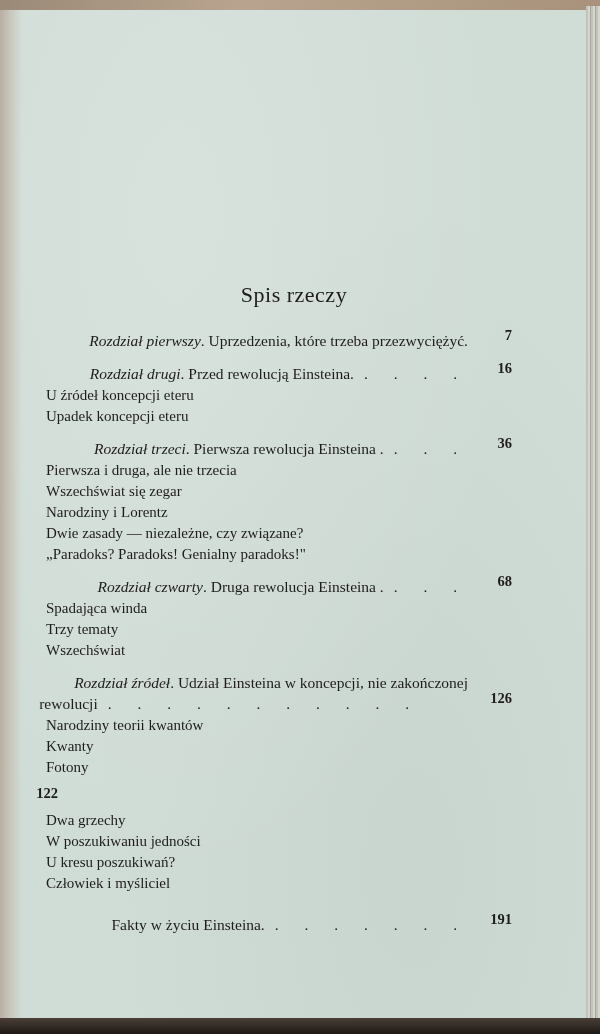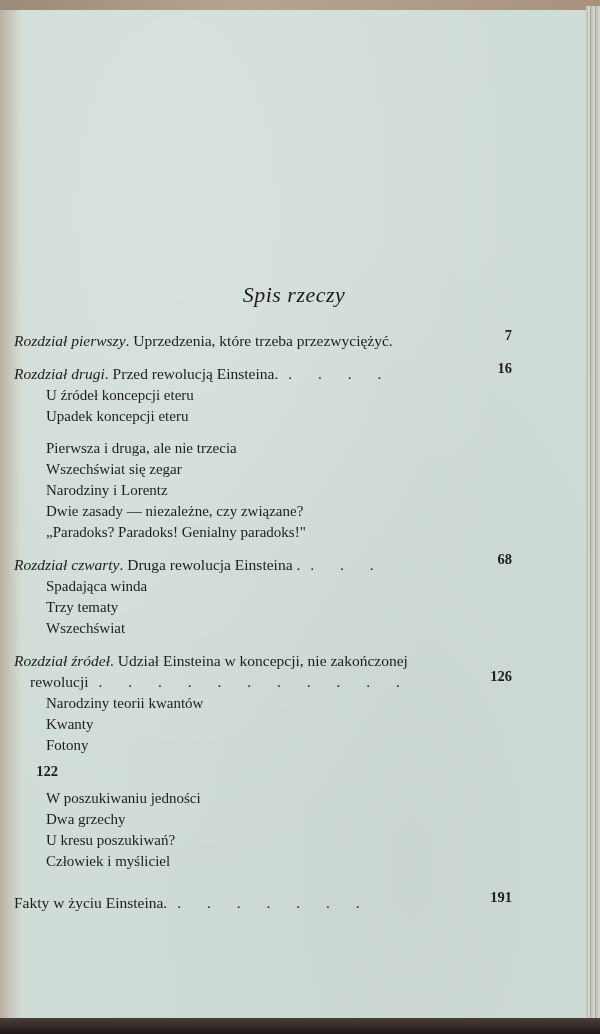--- a/index.html
+++ b/index.html
@@ -28,39 +28,39 @@
     position: absolute; right: 0; top: 6px; width: 14px; height: 1018px;
     background: repeating-linear-gradient(90deg, #bfc4bc 0px, #bfc4bc 2px, #d8d6cc 2px, #d8d6cc 4px, #a9a79d 4px, #a9a79d 5px);
   }
   .bottom-shadow {
     position: absolute; left: 0; bottom: 0; width: 600px; height: 16px;
     background: linear-gradient(180deg, #4a3f38, #1d1815);
   }
   .heading {
     position: absolute; left: 0; width: 588px; top: 282px;
     text-align: center;
-    font-style: italic; font-size: 22px; color: #1e1c1a;
+    font-size: 22px; color: #1e1c1a;
     letter-spacing: 0.5px;
   }
   .toc {
     position: absolute; left: 14px; top: 330px; width: 498px;
     color: #1f1d1b; font-size: 15.5px;
   }
   .chapter { margin-bottom: 11px; }
   .chapter-row {
     display: flex; align-items: baseline; line-height: 21px;
   }
-  .chapter-head { flex: 1; white-space: nowrap; }
+  .chapter-head { flex: 1; white-space: nowrap; text-align: right; }
   .chapter-label { font-style: italic; }
   .leaders { letter-spacing: 11px; margin-left: 6px; }
   .page-num {
     width: 44px; text-align: right; font-size: 14.5px; font-weight: bold;
     position: relative; top: -6px;
   }
-  .wrap-line { padding-left: 16px; line-height: 21px; display: flex; align-items: baseline; }
+  .wrap-line { padding-left: 16px; line-height: 21px; display: flex; align-items: baseline; gap: 48px; }
   .wrap-line .chapter-head { flex: 1; }
   .sections { padding-left: 32px; }
   .section { line-height: 21px; font-size: 15px; }
   .facts { margin-top: 20px; }
 </style>
 </head>
 <body>
 
 <div class="top-edge"></div>
 <div class="page"></div>
@@ -91,20 +91,28 @@
       </span>
       <span class="page-num">16</span>
     </div>
     <div class="sections">
       <div class="section">U źródeł koncepcji eteru</div>
       <div class="section">Upadek koncepcji eteru</div>
     </div>
   </div>
 
   <div class="chapter">
+    <div class="chapter-row">
+      <span class="chapter-head">
+        <span class="chapter-label">Rozdział trzeci</span><span>. </span>
+        <span>Pierwsza rewolucja Einsteina .</span>
+        <span class="leaders">. . .</span>
+      </span>
+      <span class="page-num">36</span>
+    </div>
     <div class="sections">
       <div class="section">Pierwsza i druga, ale nie trzecia</div>
       <div class="section">Wszechświat się zegar</div>
       <div class="section">Narodziny i Lorentz</div>
       <div class="section">Dwie zasady — niezależne, czy związane?</div>
       <div class="section">„Paradoks? Paradoks! Genialny paradoks!"</div>
     </div>
   </div>
 
   <div class="chapter">
@@ -143,22 +151,22 @@
       <div class="section">Kwanty</div>
       <div class="section">Fotony</div>
     </div>
   </div>
 
   <div class="chapter">
     <div class="chapter-row">
       <span class="page-num">122</span>
     </div>
     <div class="sections">
+      <div class="section">Dwa grzechy</div>
       <div class="section">W poszukiwaniu jedności</div>
-      <div class="section">Dwa grzechy</div>
       <div class="section">U kresu poszukiwań?</div>
       <div class="section">Człowiek i myśliciel</div>
     </div>
   </div>
 
   <div class="chapter facts">
     <div class="chapter-row">
       <span class="chapter-head">
         <span>Fakty w życiu Einsteina.</span>
         <span class="leaders">. . . . . . .</span>

